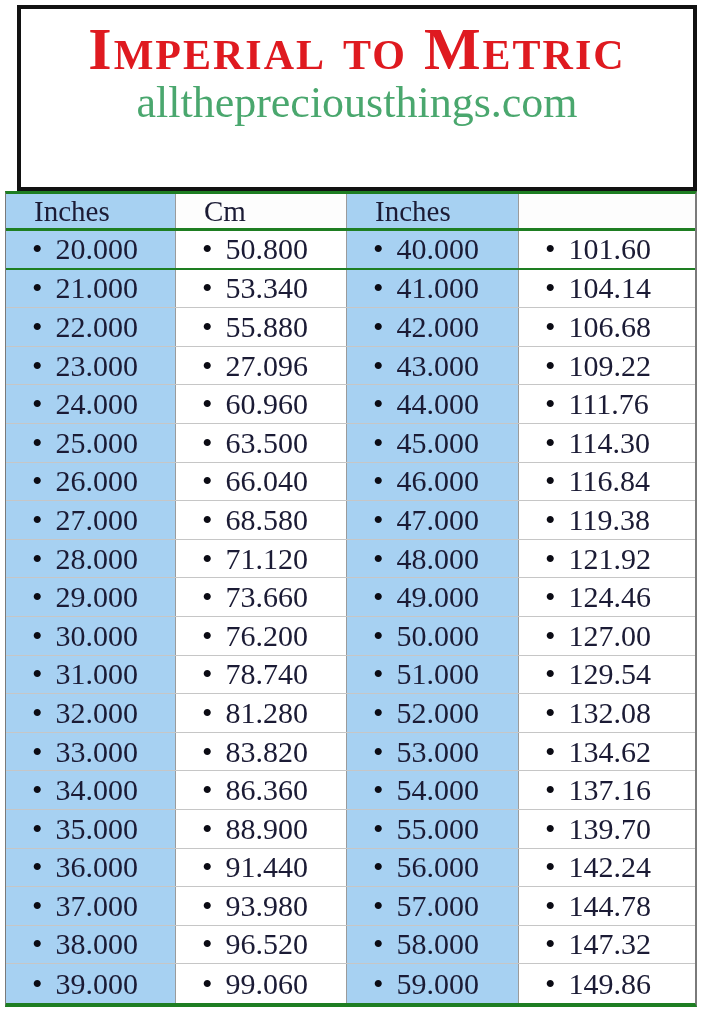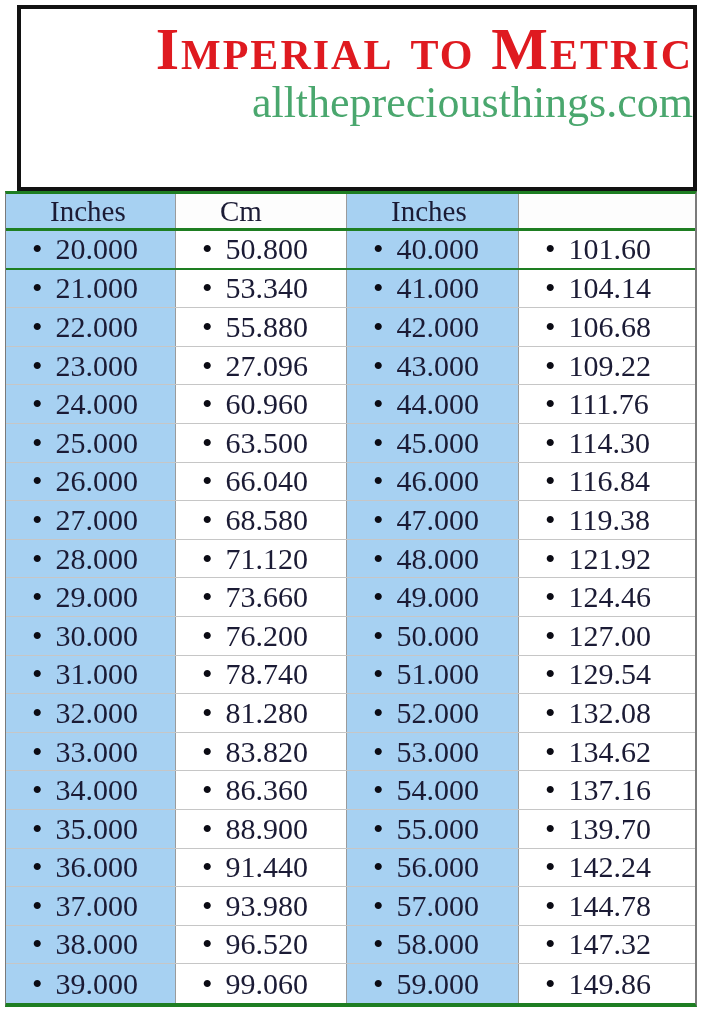--- a/index.html
+++ b/index.html
@@ -18,21 +18,21 @@
     --grid: #c6c6c6;
     --vline: #9b9b9b;
     --outer: #7a7a7a;
     --boxborder: #121212;
   }
   .header-card {
     margin: 5px 5px 0 17px;
     height: 186px;
     background: #ffffff;
     border: 4px solid var(--boxborder);
-    text-align: right;
+    text-align: center;
     overflow: hidden;
   }
   .title-line {
     font-variant: small-caps;
     font-weight: bold;
     color: var(--red);
     font-size: 60px;
     line-height: 0.95;
     letter-spacing: 2px;
   }
@@ -75,21 +75,21 @@
     color: var(--text);
     font-size: 30px;
     overflow: hidden;
   }
   .cell + .cell { border-left: 1px solid var(--vline); }
   .cell.blue { background: var(--blue); }
   .cell.white { background: #ffffff; }
   .hcell {
     display: flex;
     align-items: center;
-    padding-left: 44px;
+    padding-left: 28px;
     color: var(--text);
     font-size: 29px;
   }
   .hcell + .hcell { border-left: 1px solid var(--vline); }
   .hcell.blue { background: var(--blue); }
   .hcell.white { background: #fdfdfd; }
   .bullet {
     color: #0b0b14;
     font-size: 30px;
     margin-right: 13px;

